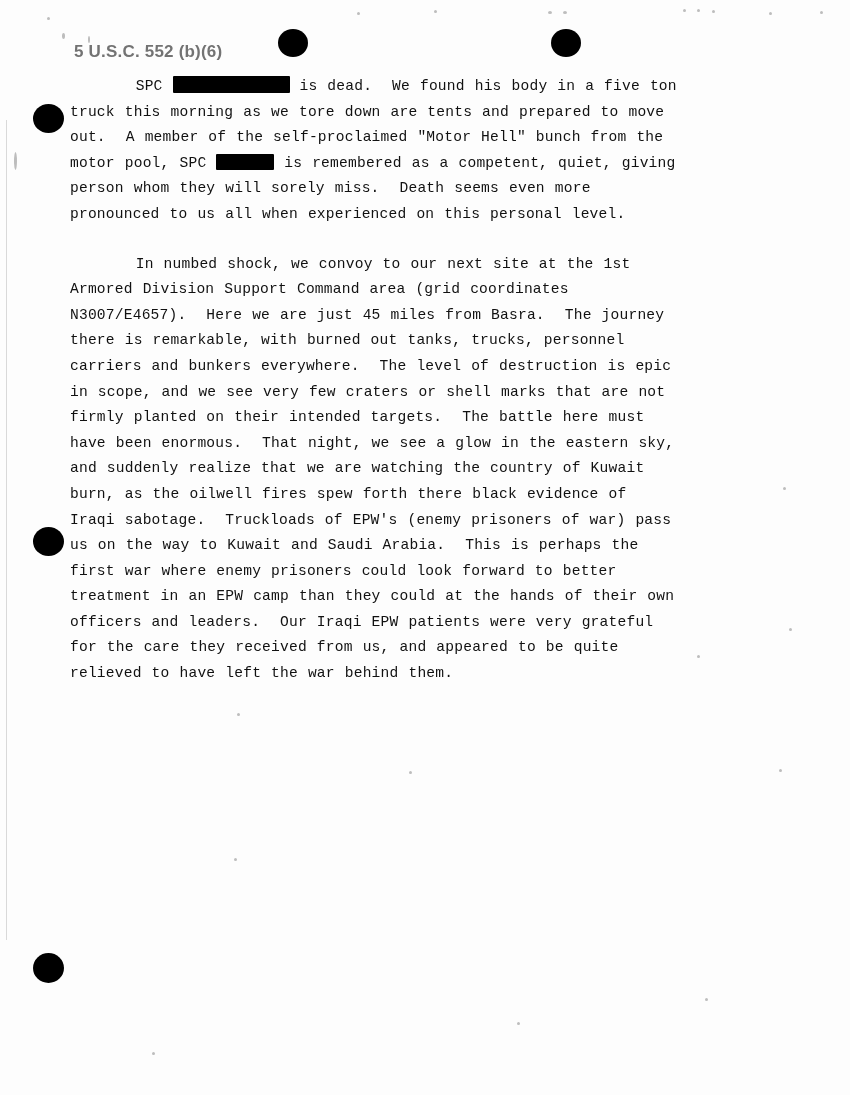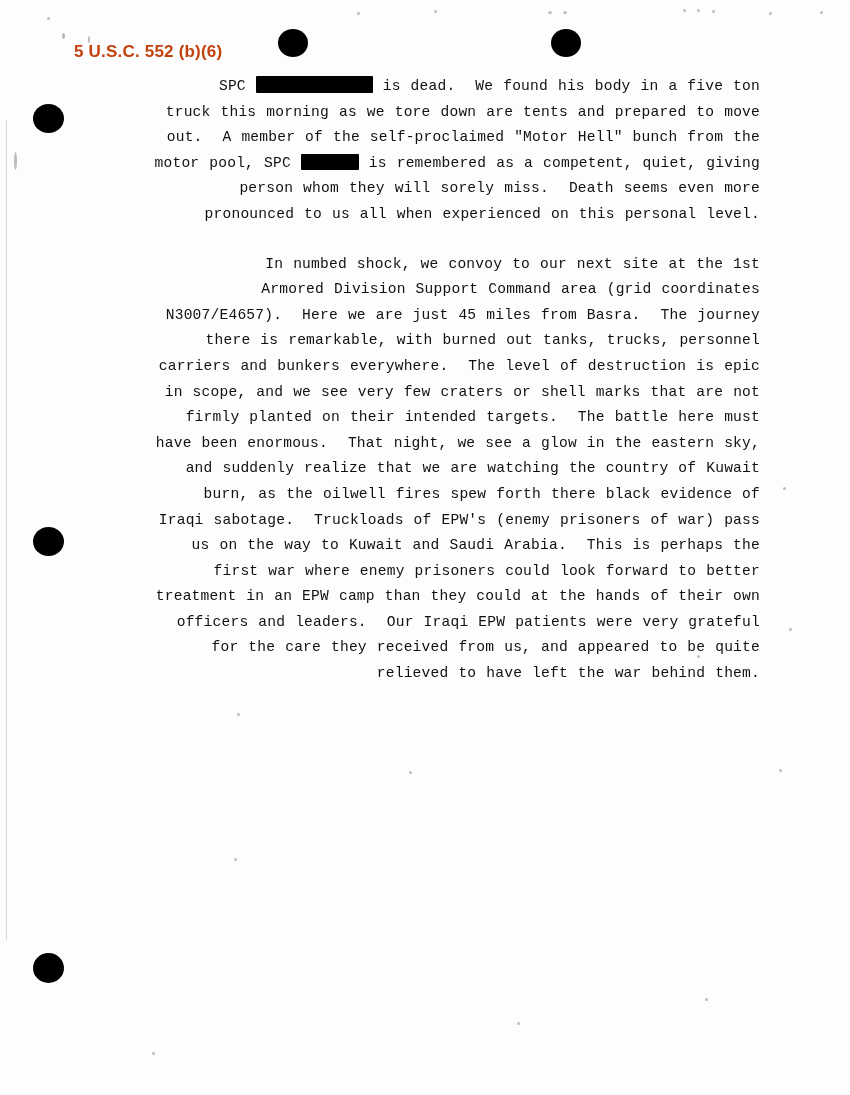--- a/index.html
+++ b/index.html
@@ -32,21 +32,21 @@
     border-radius: 50%;
   }
   .exemption-stamp {
     position: absolute;
     left: 74px;
     top: 42px;
     font-family: "Liberation Sans", sans-serif;
     font-weight: bold;
     font-size: 17px;
     letter-spacing: 0.2px;
-    color: #c2410c;
+    color: #737373;
     white-space: nowrap;
   }
   .punch {
     position: absolute;
     background: #000000;
     border-radius: 50%;
   }
   .punch-1 { left: 278px; top: 29px;  width: 30px; height: 28px; }
   .punch-2 { left: 551px; top: 29px;  width: 30px; height: 28px; }
   .punch-3 { left: 33px;  top: 104px; width: 31px; height: 29px; }
@@ -56,21 +56,20 @@
   .body-text {
     position: absolute;
     left: 70px;
     top: 74px;
     width: 690px;
     font-family: "Liberation Mono", monospace;
     font-size: 14.6px;
     line-height: 25.6px;
     color: #111;
     letter-spacing: 0.2px;
-    text-align: right;
   }
   .para {
     margin: 0 0 0 0;
     white-space: pre-wrap;
     word-spacing: 1px;
   }
   .para.gap {
     margin-top: 24px;
   }
   .indent {

